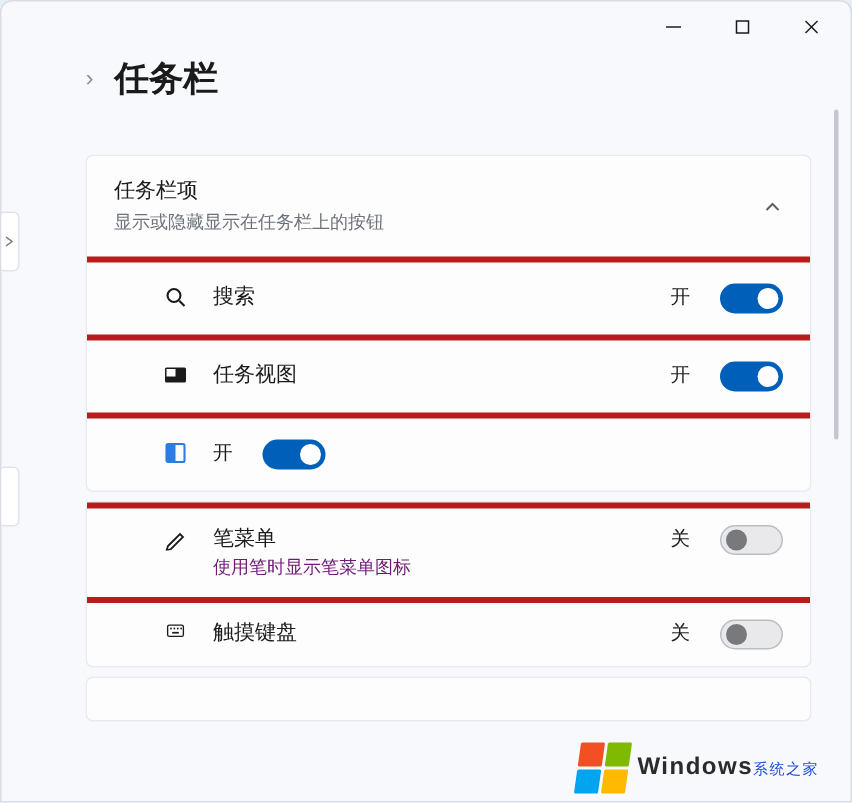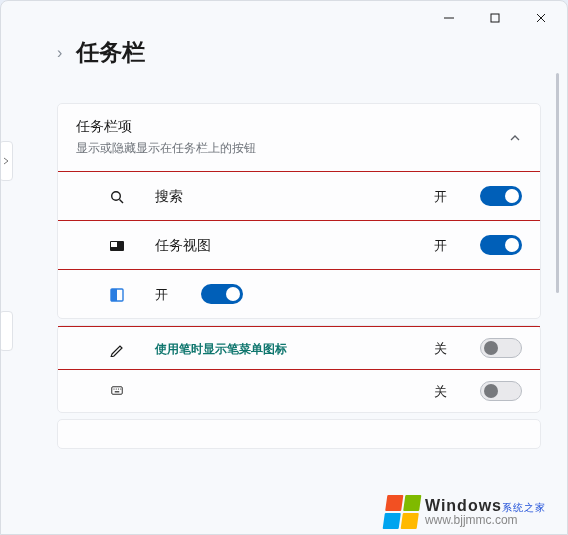--- a/index.html
+++ b/index.html
@@ -67,30 +67,30 @@
     display: flex; align-items: center; justify-content: space-between;
     padding: 14px 18px;
     cursor: default;
   }
   .section-header .txt { display: flex; flex-direction: column; gap: 4px; }
   .section-title { font-size: 14px; color: #1b1b1b; }
   .section-sub { font-size: 12px; color: #6e737a; text-align: right; }
   .chev { width: 14px; height: 14px; color: #5b5f66; display:flex; align-items:center; justify-content:center; }
 
   .row {
-    display: flex; align-items: flex-end;
+    display: flex; align-items: flex-start;
     padding: 14px 18px 14px 50px;
-    border-top: 1px solid #b91c1c;
-    gap: 29px;
+    border-top: 4px solid #b91c1c;
+    gap: 16px;
   }
   .row.twoLine { padding-top: 11px; padding-bottom: 11px; }
   .row-icon { width: 18px; height: 18px; display:flex; align-items:center; justify-content:center; flex-shrink:0;}
   .row-labels { display:flex; flex-direction:column; gap:2px; flex:1; }
   .row-title { font-size: 14px; color: #1b1b1b; }
-  .row-sub { font-size: 12px; color: #0f766e; font-weight: bold; }
+  .row-sub { font-size: 12px; color: #701a75; }
   .row-state { font-size: 13px; color: #1b1b1b; margin-right: 4px; }
 
   .toggle {
     width: 42px; height: 20px; border-radius: 10px; position: relative;
     flex-shrink: 0;
   }
   .toggle.on { background: #005fb8; }
   .toggle.on::after {
     content:""; position:absolute; right:3px; top:3px; width:14px; height:14px;
     background:#fff; border-radius:50%;
@@ -207,38 +207,40 @@
 
     <div class="card">
 
       <div class="row twoLine">
         <span class="row-icon">
           <svg viewBox="0 0 16 16" width="16" height="16">
               <path d="M3 13 L11 5 L13 7 L5 15 L2 16 Z" fill="none" stroke="#1b1b1b" stroke-width="1.2"></path>
             </svg>
         </span>
         <div class="row-labels">
+          <span class="row-title">笔菜单</span>
           <span class="row-sub">使用笔时显示笔菜单图标</span>
         </div>
         <span class="row-state">关</span>
         <div class="toggle off"></div>
       </div>
 
       <div class="row twoLine">
         <span class="row-icon">
           <svg viewBox="0 0 16 16" width="16" height="12">
               <rect x="1" y="1" width="14" height="10" rx="1.5" fill="none" stroke="#1b1b1b" stroke-width="1.2"></rect>
               <circle cx="4" cy="4" r="0.8" fill="#1b1b1b"></circle>
               <circle cx="7" cy="4" r="0.8" fill="#1b1b1b"></circle>
               <circle cx="10" cy="4" r="0.8" fill="#1b1b1b"></circle>
               <circle cx="13" cy="4" r="0.8" fill="#1b1b1b"></circle>
               <rect x="5" y="7" width="6" height="1.5" fill="#1b1b1b"></rect>
             </svg>
         </span>
         <div class="row-labels">
+          <span class="row-title">触摸键盘</span>
         </div>
         <span class="row-state">关</span>
         <div class="toggle off"></div>
       </div>
     </div>
 
     <div class="card" style="height:30px;"></div>
 
   </div>
 
@@ -255,15 +257,14 @@
 
 <div class="watermark">
   <div class="win-flag">
     <div style="background:#f25022"></div>
       <div style="background:#7fba00"></div>
     <div style="background:#00a4ef"></div>
       <div style="background:#ffb900"></div>
   </div>
   <div class="wm-text">
     <span class="wm1"><span>Windows</span><span class="thin">系统之家</span></span>
-    <span class="wm2">www.bjjmmc.com</span>
   </div>
 </div>
 
 </body></html>

